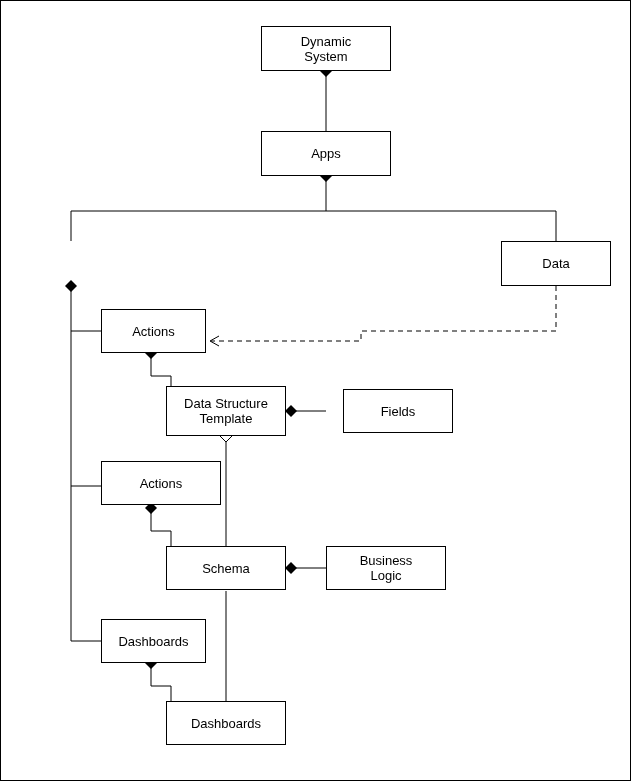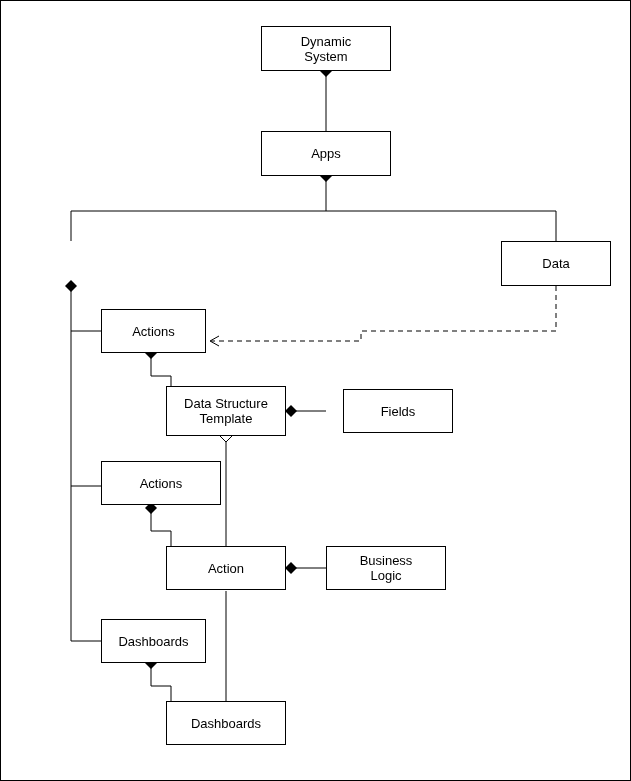--- a/index.html
+++ b/index.html
@@ -117,21 +117,21 @@
 
   <div class="node" style="left:342px; top:388px; width:110px; height:44px;">
     <span>Fields</span>
   </div>
 
   <div class="node" style="left:100px; top:460px; width:120px; height:44px;">
     <span>Actions</span>
   </div>
 
   <div class="node" style="left:165px; top:545px; width:120px; height:44px;">
-    <span>Action</span>
+    <span>Schema</span>
   </div>
 
   <div class="node" style="left:325px; top:545px; width:120px; height:44px;">
     <span>Business Logic</span>
   </div>
 
   <div class="node" style="left:100px; top:618px; width:105px; height:44px;">
     <span>Dashboards</span>
   </div>
 

